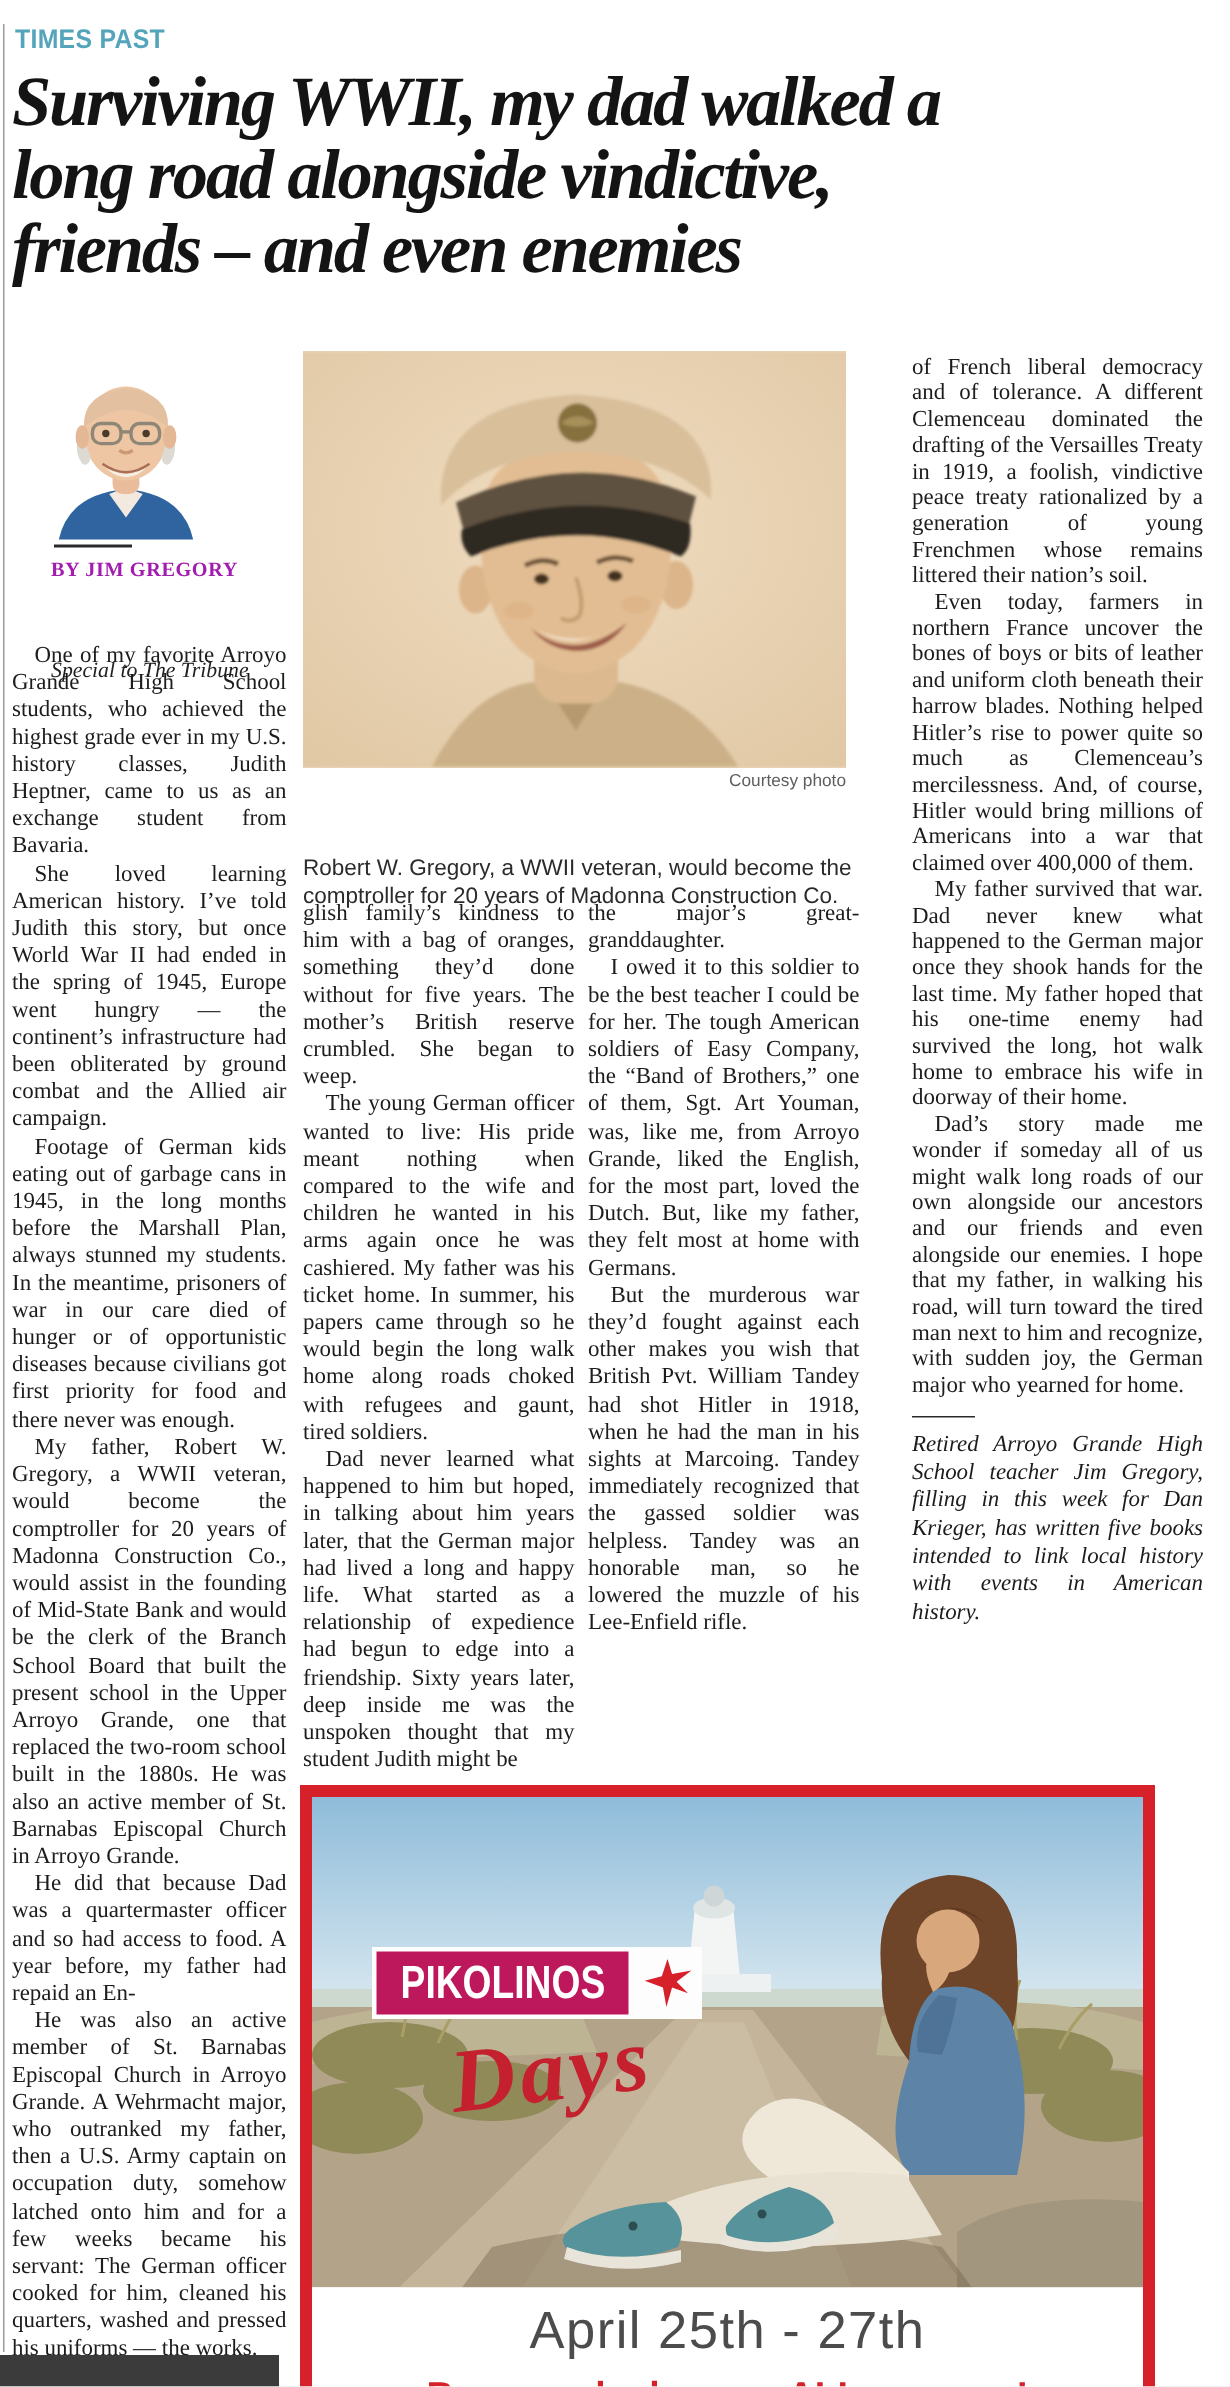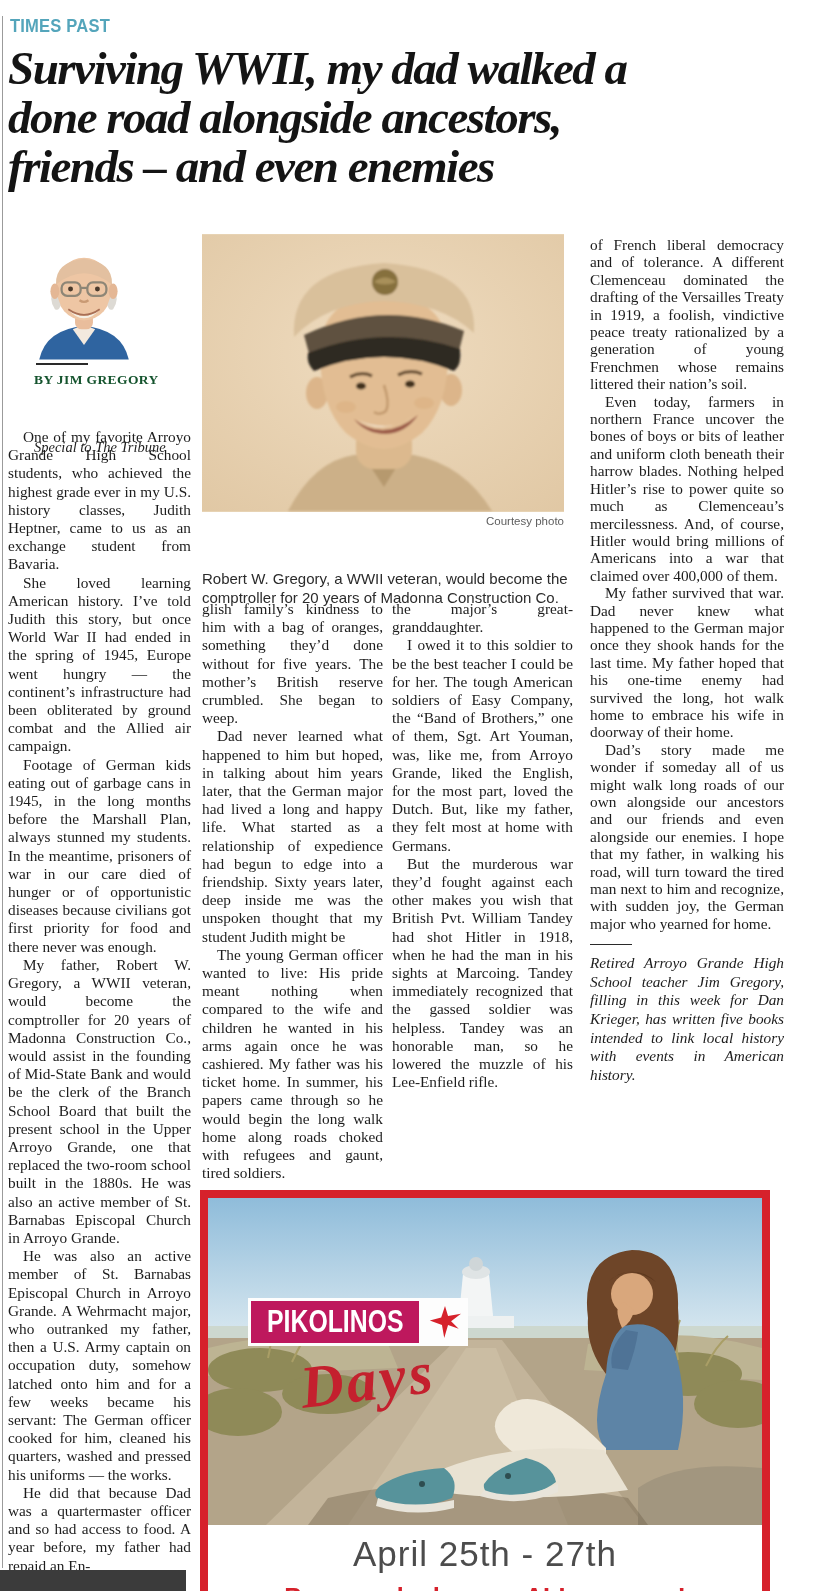--- a/index.html
+++ b/index.html
@@ -19,32 +19,32 @@
   .headline .hl{
     font-family:"Liberation Serif",serif;font-weight:700;font-style:italic;
     font-size:47px;line-height:49px;letter-spacing:-1.5px;white-space:nowrap;
   }
 
   
   .avatar{position:absolute;left:28px;top:242px;width:112px;height:118px;}
   .byline-rule{position:absolute;left:36px;top:363px;width:52px;height:2px;background:#2a2a2a;}
   .byline{
     position:absolute;left:34px;top:372px;
-    font-weight:700;font-size:13.5px;letter-spacing:.4px;color:#14532d;
+    font-weight:700;font-size:13.5px;letter-spacing:.4px;color:#a21caf;
   }
   .affiliation{position:absolute;left:34px;top:391px;font-style:italic;font-size:14.5px;color:#222;margin-top:48px;}
 
   
   .col{position:absolute;text-align:justify;}
   .col p{margin:0;font-size:15.3px;line-height:18.2px;color:#1c1c1c;}
   .col p.indent{text-indent:15px;}
   .col1{left:8px;top:428px;width:183px;}
   .col2{left:202px;top:600px;width:181px;}
   .col3{left:392px;top:600px;width:181px;}
-  .col4{left:590px;top:236px;width:194px;}
+  .col4{left:608px;top:236px;width:194px;}
   .col4 p{line-height:17.4px;}
   .bio-rule{width:42px;height:0;border-top:1.5px solid #2a2a2a;margin:12px 0 9px 0;}
   .bio{font-style:italic;}
   .col4 p.bio{line-height:18.6px;}
 
   
   .lead-photo{position:absolute;left:202px;top:234px;width:362px;height:278px;background:#e7d3b4;}
   .lead-photo svg{display:block;width:100%;height:100%;}
   .credit{
     position:absolute;left:202px;top:515px;width:362px;text-align:right;
@@ -94,21 +94,21 @@
 <body>
 
 <div class="page">
 
   <div class="left-rule"></div>
 
   <div class="kicker">TIMES PAST</div>
 
   <div class="headline">
     <div class="hl">Surviving WWII, my dad walked a</div>
-    <div class="hl">done road alongside ancestors,</div>
+    <div class="hl">long road alongside vindictive,</div>
     <div class="hl">friends – and even enemies</div>
   </div>
 
   <div class="avatar">
     <svg viewBox="0 0 100 105">
       <path d="M10 105 Q16 78 50 75 Q84 78 90 105 Z" fill="#2f64a0"></path>
       <path d="M40 78 L50 92 L60 78 L50 74 Z" fill="#f3e9de"></path>
       <rect x="42" y="62" width="16" height="16" rx="6" fill="#e9bd9c"></rect>
       <ellipse cx="50" cy="42" rx="25" ry="28" fill="#eec6a4"></ellipse>
       <path d="M25 38 Q24 18 50 15 Q76 18 75 38 Q62 28 50 28 Q38 28 25 38 Z" fill="#e3c0a0"></path>
@@ -167,28 +167,28 @@
     </svg>
   </div>
   <div class="credit">Courtesy photo</div>
   <div class="caption">Robert W. Gregory, a WWII veteran, would become the comptroller for 20 years of Madonna Construction Co.</div>
 
   <div class="col col1">
     <p class="indent">One of my favorite Arroyo Grande High School students, who achieved the highest grade ever in my U.S. history classes, Judith Heptner, came to us as an exchange student from Bavaria.</p>
     <p class="indent">She loved learning American history. I’ve told Judith this story, but once World War II had ended in the spring of 1945, Europe went hungry — the continent’s infrastructure had been obliterated by ground combat and the Allied air campaign.</p>
     <p class="indent">Footage of German kids eating out of garbage cans in 1945, in the long months before the Marshall Plan, always stunned my students. In the meantime, prisoners of war in our care died of hunger or of opportunistic diseases because civilians got first priority for food and there never was enough.</p>
     <p class="indent">My father, Robert W. Gregory, a WWII veteran, would become the comptroller for 20 years of Madonna Construction Co., would assist in the founding of Mid-State Bank and would be the clerk of the Branch School Board that built the present school in the Upper Arroyo Grande, one that replaced the two-room school built in the 1880s. He was also an active member of St. Barnabas Episcopal Church in Arroyo Grande.</p>
+    <p class="indent">He did that because Dad was a quartermaster officer and so had access to food. A year before, my father had repaid an En-</p>
     <p class="indent">He was also an active member of St. Barnabas Episcopal Church in Arroyo Grande. A Wehrmacht major, who outranked my father, then a U.S. Army captain on occupation duty, somehow latched onto him and for a few weeks became his servant: The German officer cooked for him, cleaned his quarters, washed and pressed his uniforms — the works.</p>
-    <p class="indent">He did that because Dad was a quartermaster officer and so had access to food. A year before, my father had repaid an En-</p>
   </div>
 
   <div class="col col2">
     <p>glish family’s kindness to him with a bag of oranges, something they’d done without for five years. The mother’s British reserve crumbled. She began to weep.</p>
+    <p class="indent">The young German officer wanted to live: His pride meant nothing when compared to the wife and children he wanted in his arms again once he was cashiered. My father was his ticket home. In summer, his papers came through so he would begin the long walk home along roads choked with refugees and gaunt, tired soldiers.</p>
     <p class="indent">Dad never learned what happened to him but hoped, in talking about him years later, that the German major had lived a long and happy life. What started as a relationship of expedience had begun to edge into a friendship. Sixty years later, deep inside me was the unspoken thought that my student Judith might be</p>
-    <p class="indent">The young German officer wanted to live: His pride meant nothing when compared to the wife and children he wanted in his arms again once he was cashiered. My father was his ticket home. In summer, his papers came through so he would begin the long walk home along roads choked with refugees and gaunt, tired soldiers.</p>
   </div>
 
   <div class="col col3">
     <p>the major’s great-granddaughter.</p>
     <p class="indent">I owed it to this soldier to be the best teacher I could be for her. The tough American soldiers of Easy Company, the “Band of Brothers,” one of them, Sgt. Art Youman, was, like me, from Arroyo Grande, liked the English, for the most part, loved the Dutch. But, like my father, they felt most at home with Germans.</p>
     <p class="indent">But the murderous war they’d fought against each other makes you wish that British Pvt. William Tandey had shot Hitler in 1918, when he had the man in his sights at Marcoing. Tandey immediately recognized that the gassed soldier was helpless. Tandey was an honorable man, so he lowered the muzzle of his Lee-Enfield rifle.</p>
   </div>
 
   <div class="col col4">
     <p>of French liberal democracy and of tolerance. A different Clemenceau dominated the drafting of the Versailles Treaty in 1919, a foolish, vindictive peace treaty rationalized by a generation of young Frenchmen whose remains littered their nation’s soil.</p>

